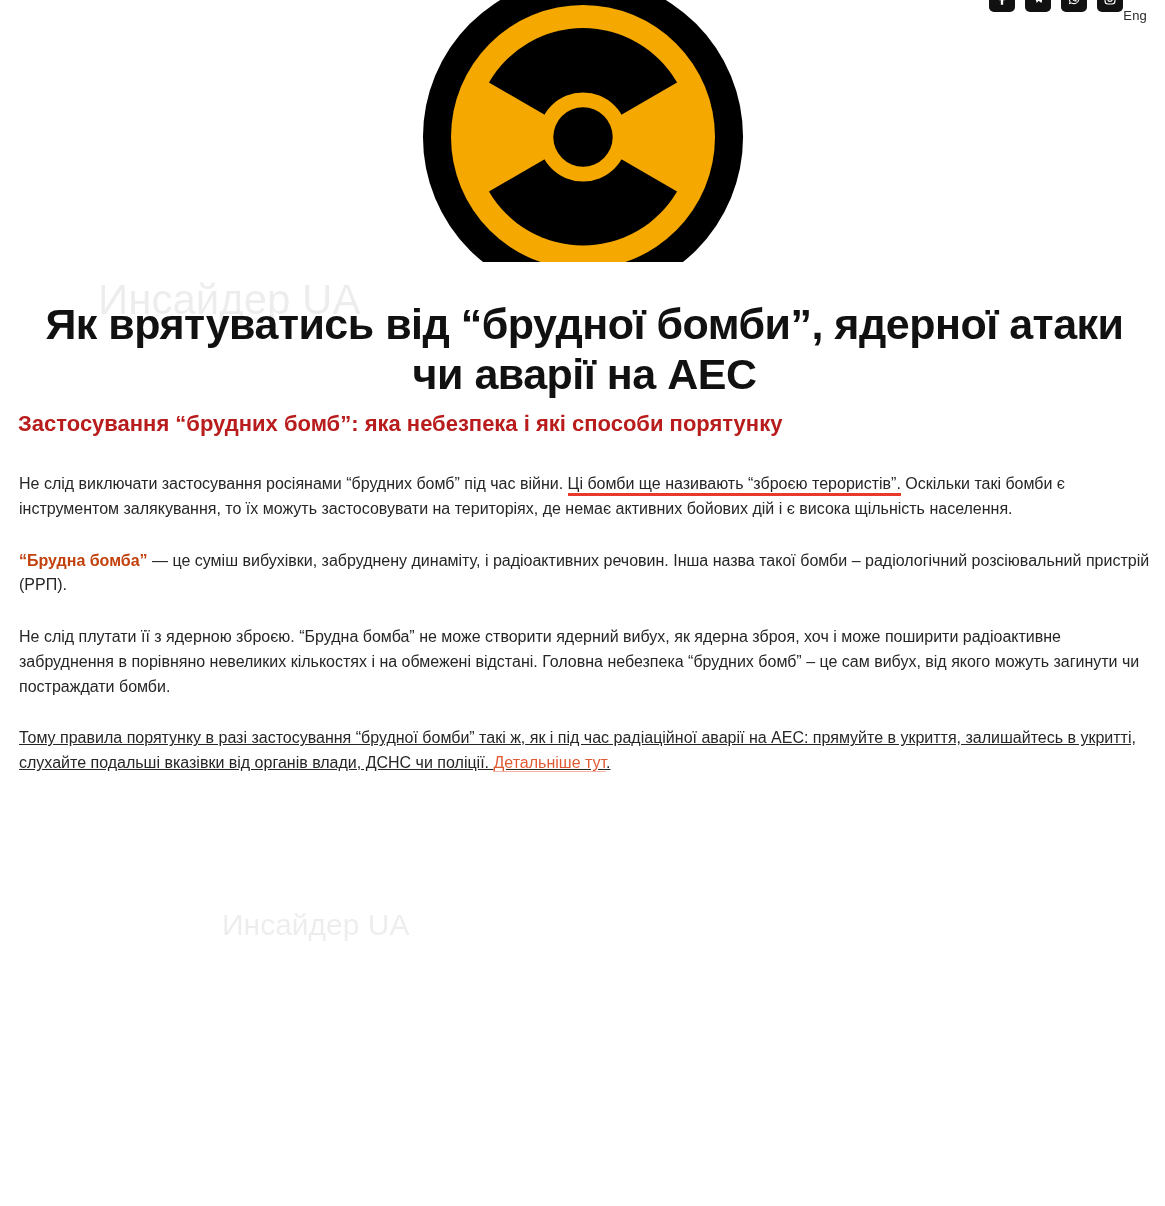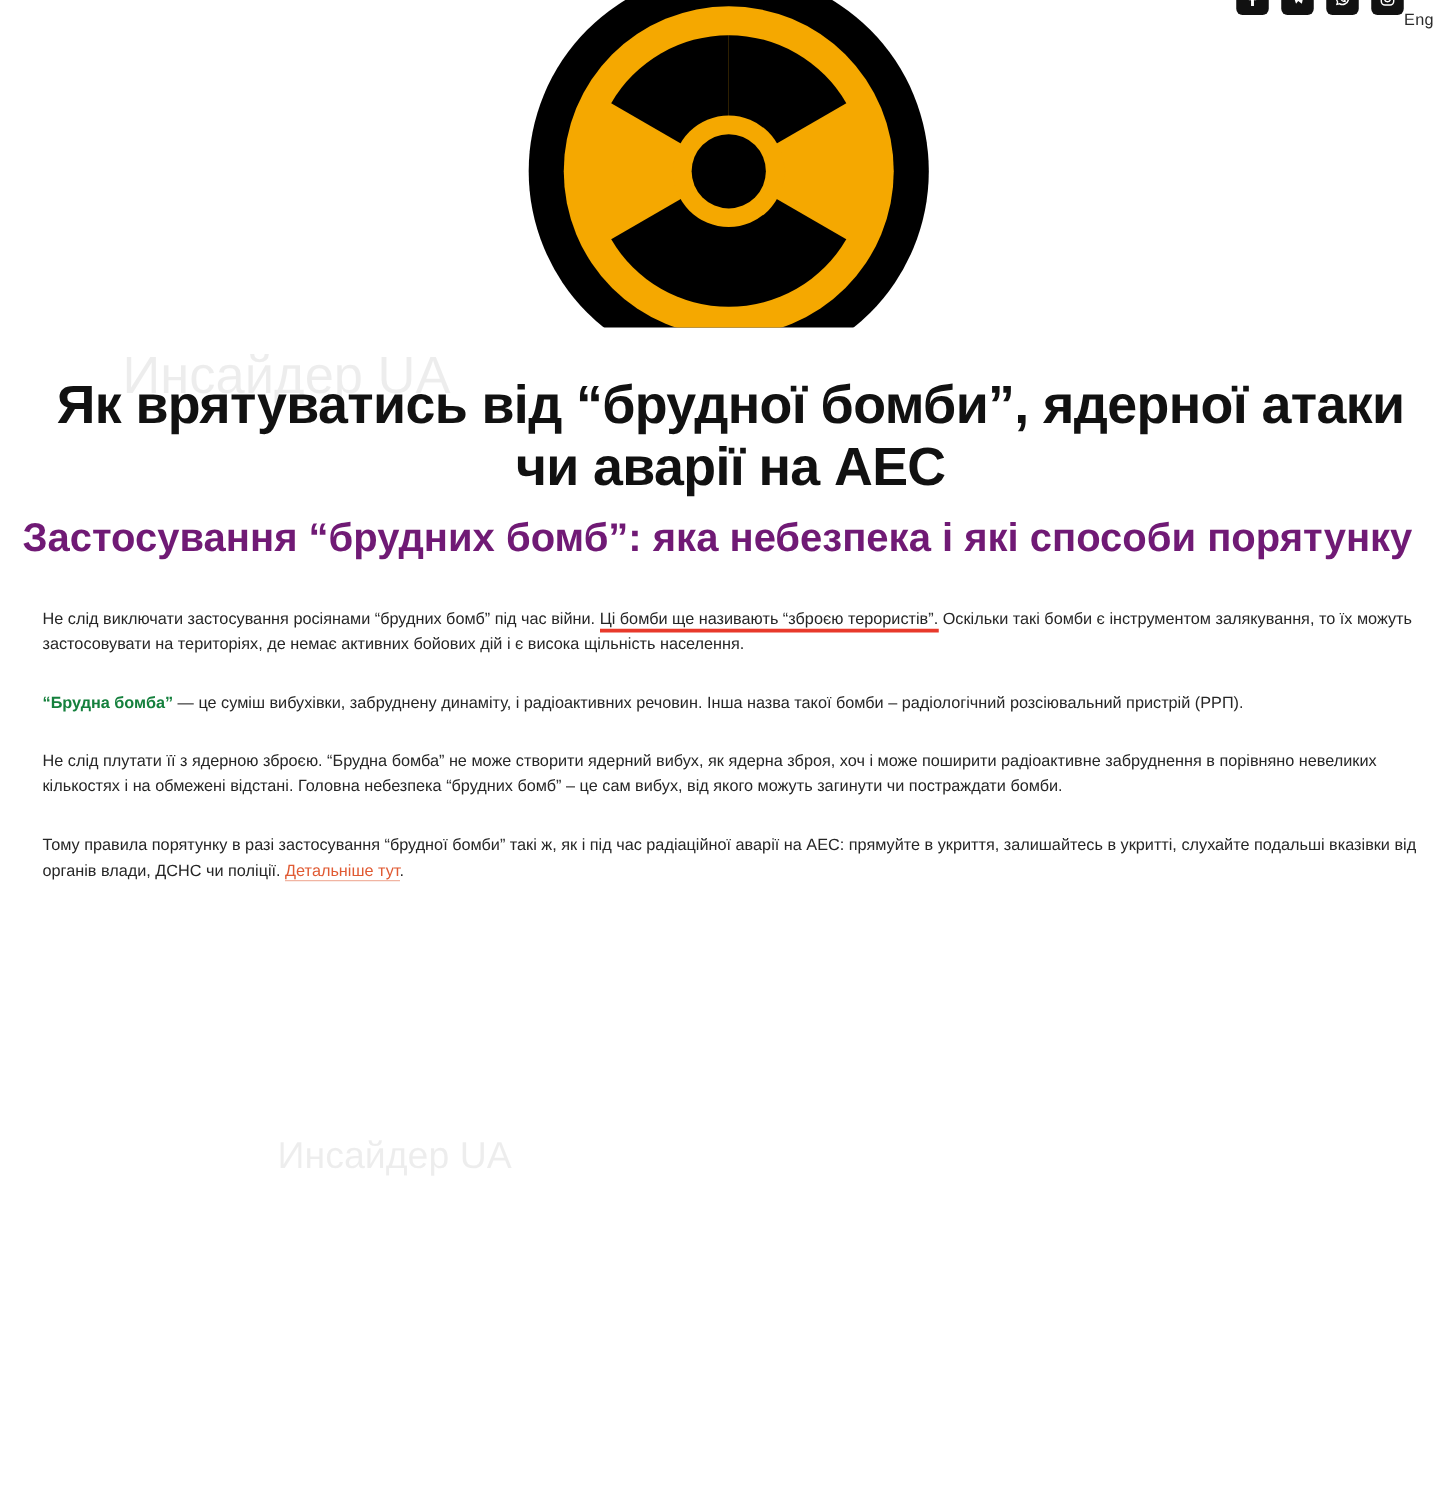--- a/index.html
+++ b/index.html
@@ -93,37 +93,37 @@
     margin: 0;
     font-size: 43px;
     line-height: 1.16;
     font-weight: 700;
     letter-spacing: -0.5px;
     color: #111111;
     text-align: center;
   }
   h2.subtitle {
     margin: 10px 0 0 0;
-    font-size: 32px;
+    font-size: 22px;
     line-height: 1.28;
     font-weight: 700;
-    color: #701a75;
+    color: #b91c1c;
   }
 
   .body-copy {
     margin-top: 34px;
   }
   .body-copy p {
-    margin: 0 0 27px 16px;
-    font-size: 13px;
+    margin: 0 0 27px 1px;
+    font-size: 16px;
     line-height: 1.55;
     color: #262626;
   }
-  .body-copy p:last-child { margin-bottom: 0; }
-  .body-copy b { font-weight: 700; color: #15803d; }
+  .body-copy p:last-child { margin-bottom: 0; text-decoration: underline; }
+  .body-copy b { font-weight: 700; color: #c2410c; }
 
   .hl {
     border-bottom: 3px solid #e8392b;
     padding-bottom: 1px;
   }
   a.inline-link {
     color: #e05a33;
     text-decoration: none;
     border-bottom: 1px solid rgba(224,90,51,.45);
   }

